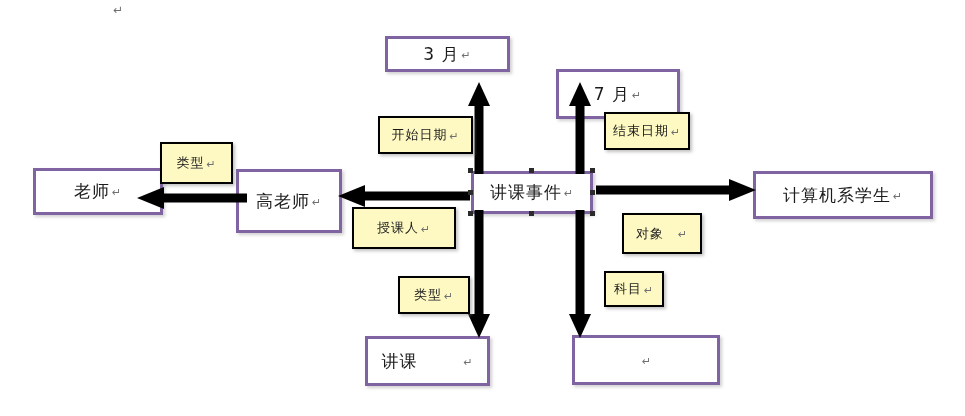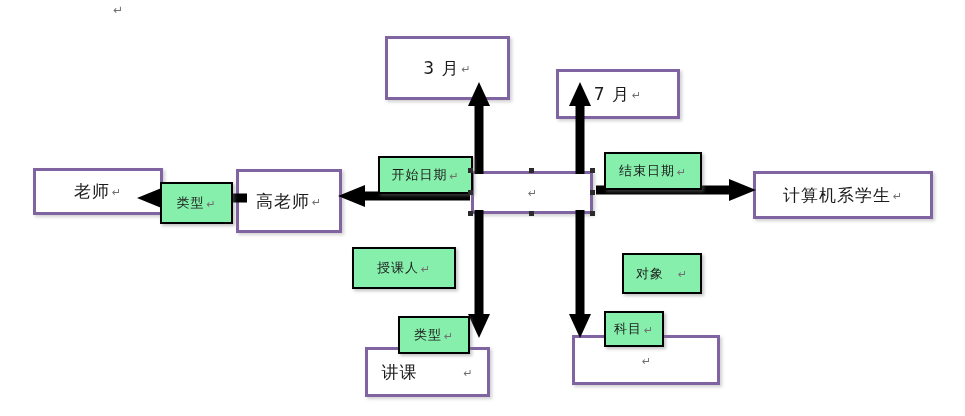--- a/index.html
+++ b/index.html
@@ -20,27 +20,26 @@
     display:flex;align-items:center;justify-content:center;
     font-size:17px;color:#1b1b1b;
     letter-spacing:1px;
     box-shadow:2px 2px 3px rgba(120,120,120,.35);
   }
   
   .label{
     position:absolute;
     box-sizing:border-box;
     border:2px solid #000000;
-    background:#86efac;
+    background:#fef9c3;
     display:flex;align-items:center;justify-content:center;
     font-size:13px;color:#1b1b1b;
     letter-spacing:1px;
     box-shadow:2px 2px 3px rgba(120,120,120,.45);
     z-index:6;
-    margin-top:40px;
   }
   .pilcrow{
     font-size:11px;color:#707070;
     margin-left:2px;line-height:1;
     transform:translateY(1px);
   }
   
   .arrow{position:absolute;z-index:4;}
   .arrow svg{display:block;overflow:visible;}
   
@@ -102,73 +101,74 @@
     </svg>
   </div>
 
   <div class="arrow" style="left:568px;top:210px;">
     <svg width="24" height="128" viewBox="0 0 24 128">
       <path d="M12 0 L12 106" stroke="#000" stroke-width="9" fill="none"></path>
       <path d="M12 128 L1 104 L23 104 Z" fill="#000"></path>
     </svg>
   </div>
 
-  <div class="node" style="left:385px;top:36px;width:125px;height:64px;">
+  <div class="node" style="left:385px;top:36px;width:125px;height:36px;">
     <span>3 月</span>
     <span class="pilcrow">↵</span>
   </div>
 
   <div class="node" style="left:556px;top:34px;width:124px;height:50px;margin-top:35px;">
     <span>7 月</span>
     <span class="pilcrow">↵</span>
   </div>
 
   <div class="node" style="left:33px;top:168px;width:130px;height:47px;">
     <span>老师</span>
     <span class="pilcrow">↵</span>
   </div>
 
   <div class="node" style="left:236px;top:169px;width:106px;height:64px;">
     <span>高老师</span>
     <span class="pilcrow">↵</span>
   </div>
 
   <div class="node" style="left:471px;top:171px;width:122px;height:43px;">
+    <span>讲课事件</span>
     <span class="pilcrow">↵</span>
   </div>
 
   <div class="handle" style="left:468px;top:168px;"></div>
   <div class="handle" style="left:529px;top:168px;"></div>
   <div class="handle" style="left:590px;top:168px;"></div>
   <div class="handle" style="left:468px;top:190px;"></div>
   <div class="handle" style="left:590px;top:190px;"></div>
   <div class="handle" style="left:468px;top:211px;"></div>
   <div class="handle" style="left:529px;top:211px;"></div>
   <div class="handle" style="left:590px;top:211px;"></div>
 
   <div class="node" style="left:753px;top:171px;width:180px;height:48px;">
     <span>计算机系学生</span>
     <span class="pilcrow">↵</span>
   </div>
 
-  <div class="node" style="left:365px;top:347px;width:125px;height:50px;gap:44px;">
+  <div class="node" style="left:365px;top:336px;width:125px;height:50px;gap:44px;">
     <span>讲课</span>
     <span class="pilcrow">↵</span>
   </div>
 
   <div class="node" style="left:572px;top:335px;width:148px;height:50px;">
     <span class="pilcrow">↵</span>
   </div>
 
   <div class="label" style="left:378px;top:116px;width:95px;height:38px;">
     <span>开始日期</span>
     <span class="pilcrow">↵</span>
   </div>
 
-  <div class="label" style="left:604px;top:112px;width:98px;height:38px;">
+  <div class="label" style="left:604px;top:112px;width:86px;height:38px;">
     <span>结束日期</span>
     <span class="pilcrow">↵</span>
   </div>
 
   <div class="label" style="left:160px;top:142px;width:73px;height:42px;">
     <span>类型</span>
     <span class="pilcrow">↵</span>
   </div>
 
   <div class="label" style="left:352px;top:207px;width:104px;height:42px;">

